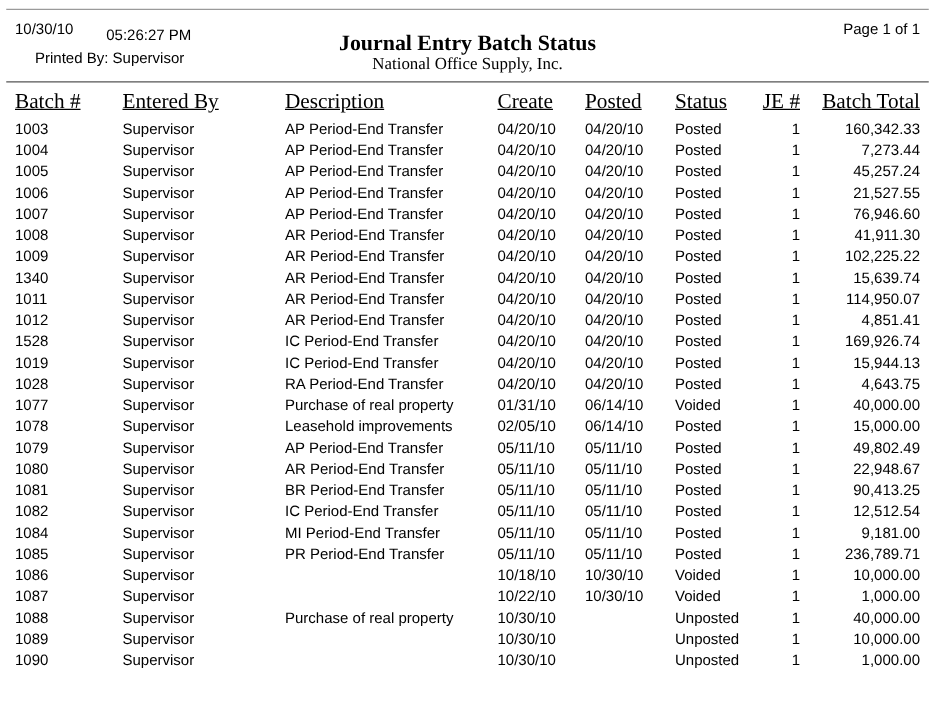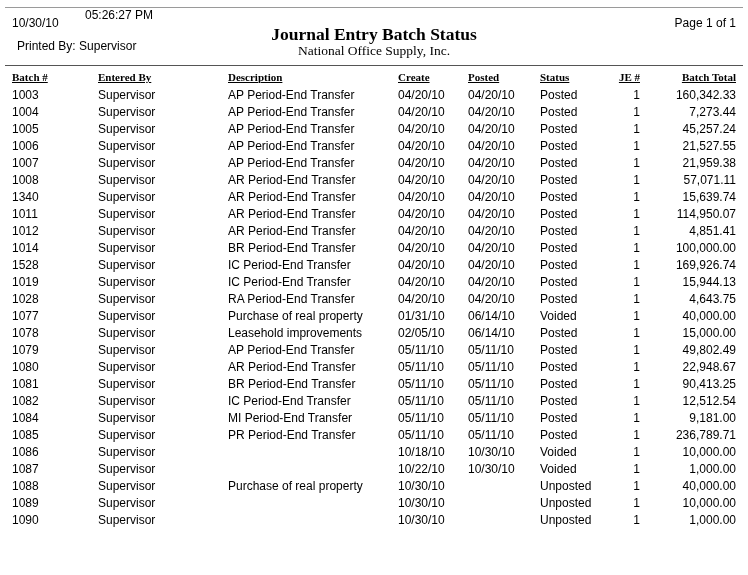--- a/index.html
+++ b/index.html
@@ -33,21 +33,21 @@
   }
   .print-date {
     position: absolute;
     left: 0;
     top: 8px;
     font-size: 12px;
   }
   .print-time {
     position: absolute;
     left: 73px;
-    top: 0;
+    top: 13px;
     font-size: 12px;
   }
   .company-name {
     position: absolute;
     left: 0;
     right: 0;
     top: 7px;
     text-align: center;
     font-family: "Liberation Serif", serif;
     font-weight: normal;
@@ -55,21 +55,21 @@
     margin-top: 28px;
   }
   .page-info {
     position: absolute;
     right: 0;
     top: 8px;
     font-size: 12px;
   }
   .printed-by {
     position: absolute;
-    left: 5px;
+    left: 16px;
     top: 31px;
     font-size: 12px;
   }
   .report-title {
     position: absolute;
     left: 0;
     right: 0;
     top: 16px;
     text-align: center;
     font-family: "Liberation Serif", serif;
@@ -83,22 +83,22 @@
     height: 0;
   }
   table.batch-table {
     border-collapse: collapse;
     table-layout: fixed;
     width: 724px;
     margin-top: 5px;
   }
   table.batch-table th {
     font-family: "Liberation Serif", serif;
-    font-size: 11px;
-    font-weight: bold;
+    font-size: 17px;
+    font-weight: normal;
     text-decoration: underline;
     text-align: left;
     vertical-align: bottom;
     padding: 0 0 4px 0;
     white-space: nowrap;
   }
   table.batch-table td {
     font-size: 12px;
     height: 17px;
     line-height: 17px;
@@ -198,31 +198,41 @@
           <td>21,527.55</td>
         </tr>
         <tr>
           <td>1007</td>
           <td>Supervisor</td>
           <td>AP Period-End Transfer</td>
           <td>04/20/10</td>
           <td>04/20/10</td>
           <td>Posted</td>
           <td>1</td>
-          <td>21,959.38</td>
+          <td>76,946.60</td>
         </tr>
         <tr>
           <td>1008</td>
           <td>Supervisor</td>
           <td>AR Period-End Transfer</td>
           <td>04/20/10</td>
           <td>04/20/10</td>
           <td>Posted</td>
           <td>1</td>
-          <td>57,071.11</td>
+          <td>41,911.30</td>
+        </tr>
+        <tr>
+          <td>1009</td>
+          <td>Supervisor</td>
+          <td>AR Period-End Transfer</td>
+          <td>04/20/10</td>
+          <td>04/20/10</td>
+          <td>Posted</td>
+          <td>1</td>
+          <td>102,225.22</td>
         </tr>
         <tr>
           <td>1340</td>
           <td>Supervisor</td>
           <td>AR Period-End Transfer</td>
           <td>04/20/10</td>
           <td>04/20/10</td>
           <td>Posted</td>
           <td>1</td>
           <td>15,639.74</td>
@@ -239,30 +249,20 @@
         </tr>
         <tr>
           <td>1012</td>
           <td>Supervisor</td>
           <td>AR Period-End Transfer</td>
           <td>04/20/10</td>
           <td>04/20/10</td>
           <td>Posted</td>
           <td>1</td>
           <td>4,851.41</td>
-        </tr>
-        <tr>
-          <td>1014</td>
-          <td>Supervisor</td>
-          <td>BR Period-End Transfer</td>
-          <td>04/20/10</td>
-          <td>04/20/10</td>
-          <td>Posted</td>
-          <td>1</td>
-          <td>100,000.00</td>
         </tr>
         <tr>
           <td>1528</td>
           <td>Supervisor</td>
           <td>IC Period-End Transfer</td>
           <td>04/20/10</td>
           <td>04/20/10</td>
           <td>Posted</td>
           <td>1</td>
           <td>169,926.74</td>

